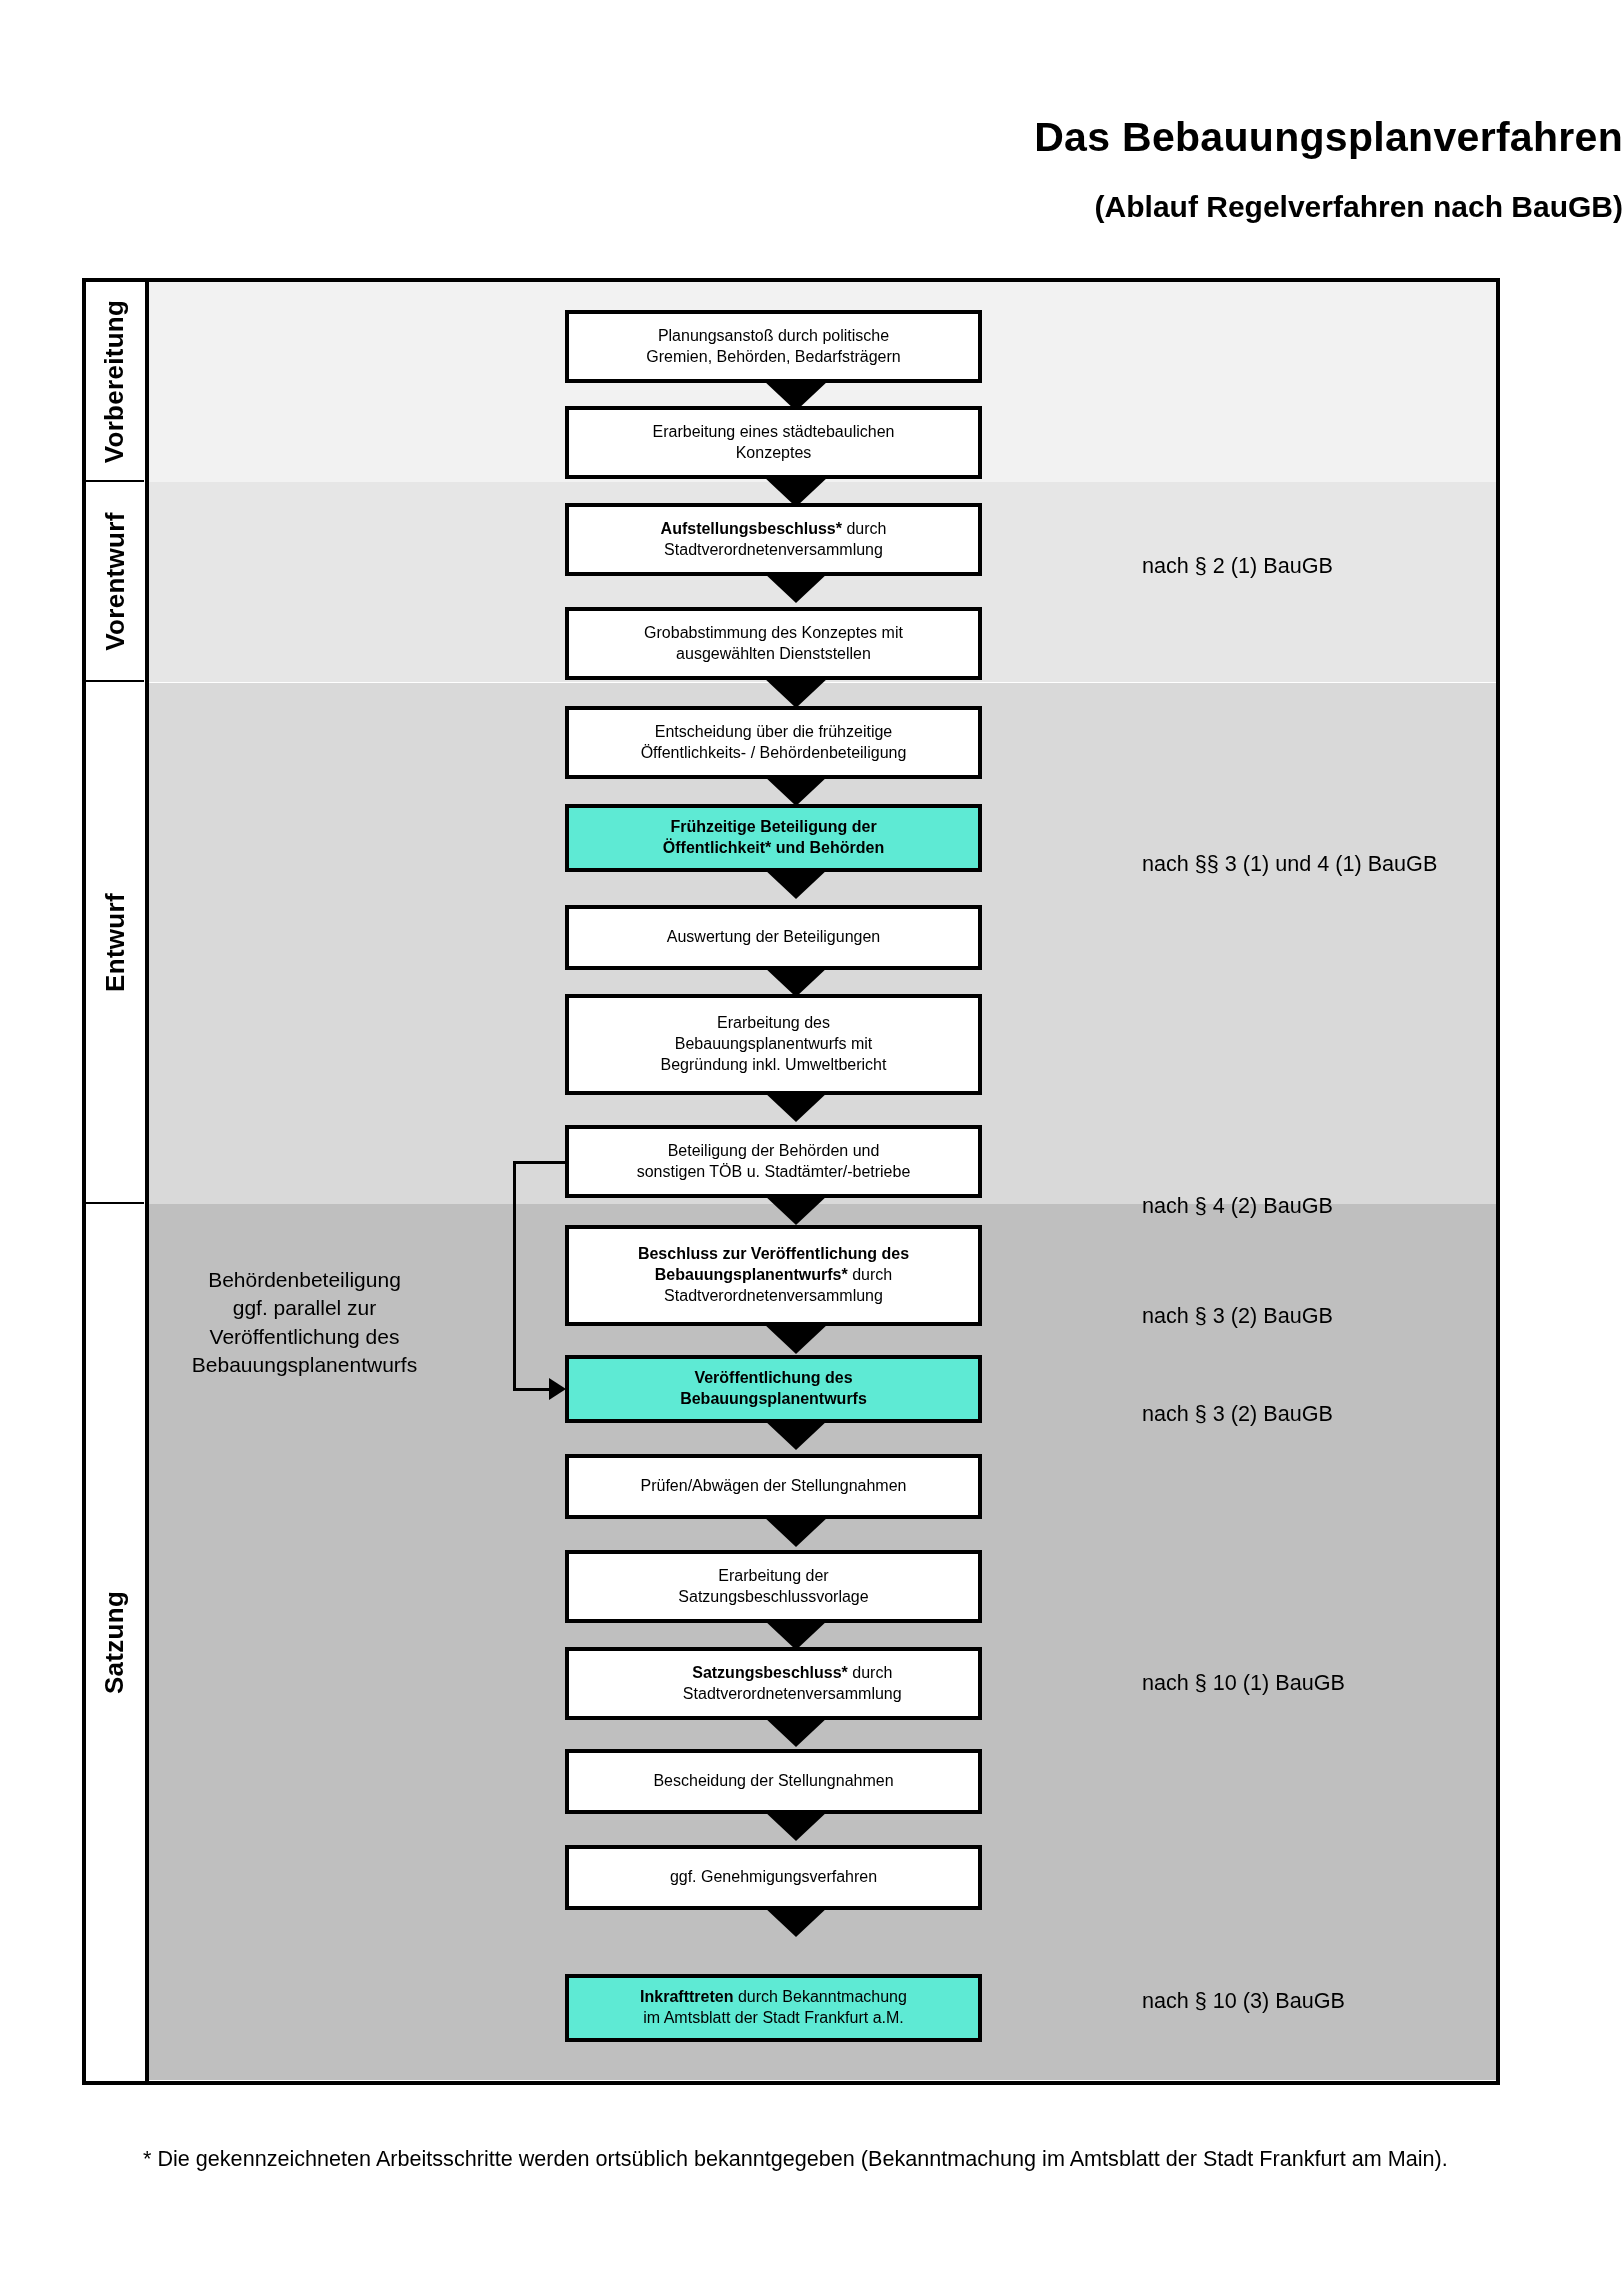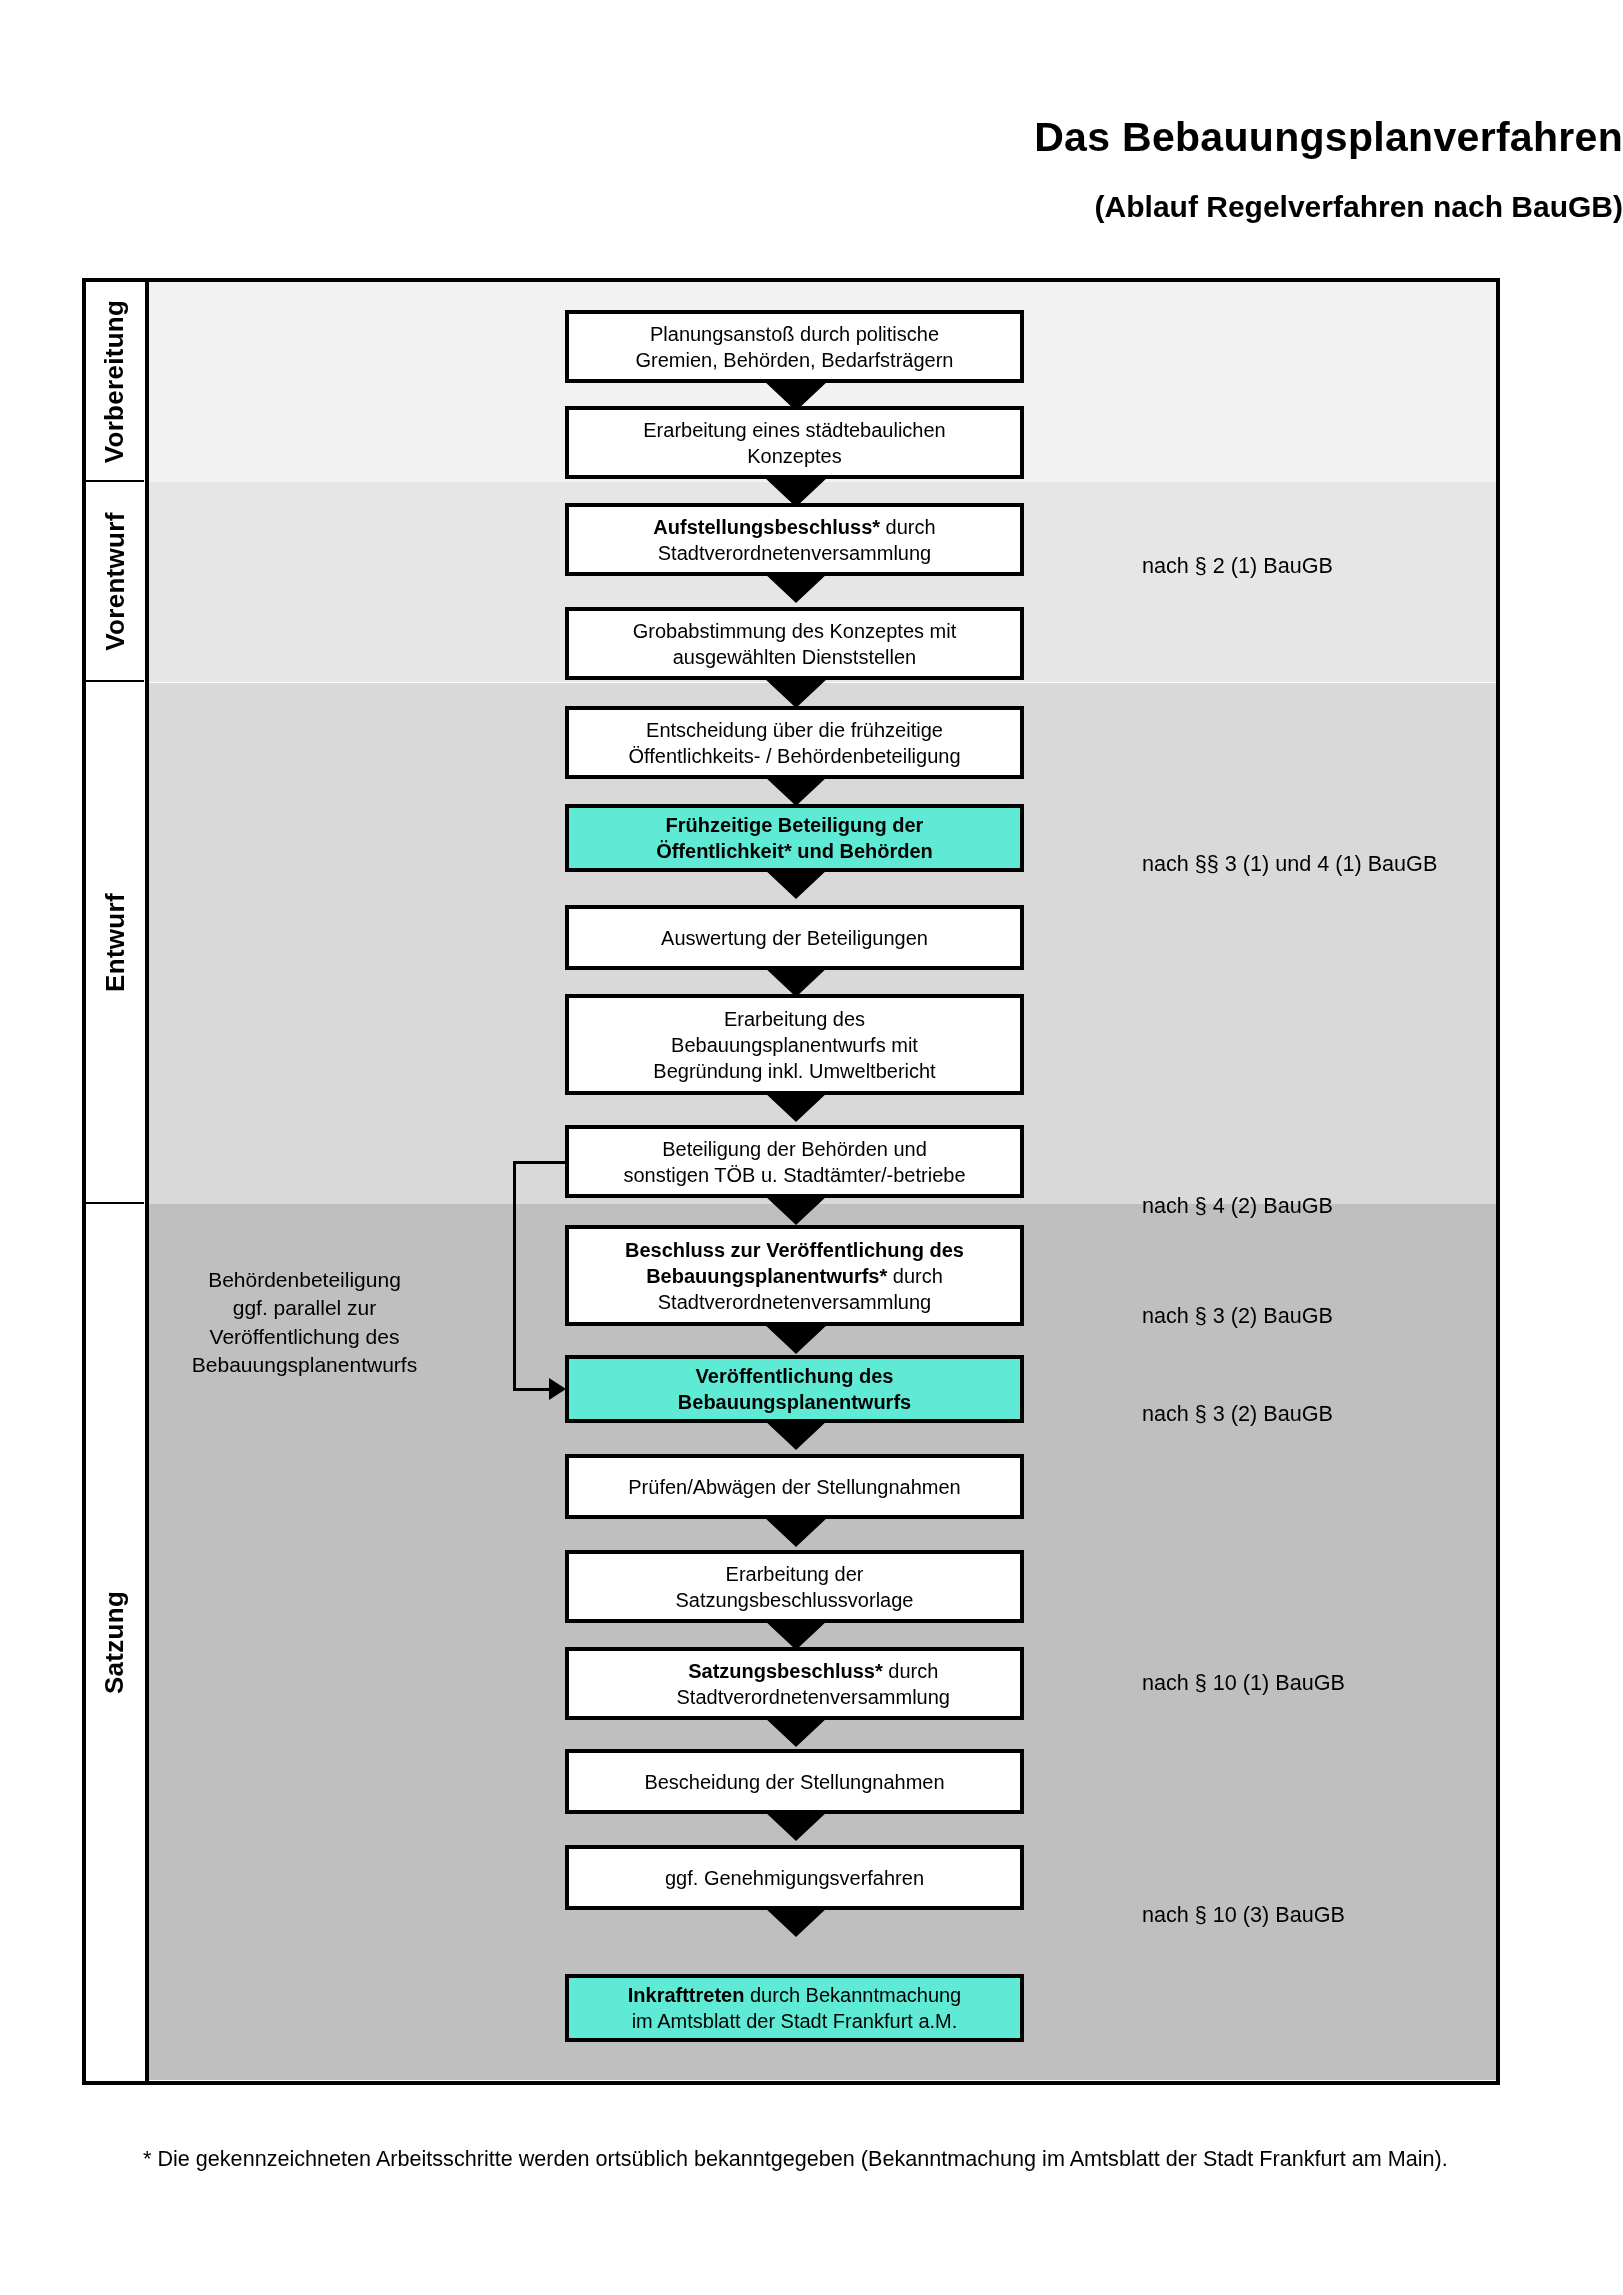--- a/index.html
+++ b/index.html
@@ -87,29 +87,29 @@
   }
   .band-1 { background: #f2f2f2; }
   .band-2 { background: #e6e6e6; }
   .band-3 { background: #d9d9d9; }
   .band-4 { background: #bfbfbf; }
 
   
   .pbox {
     position: absolute;
     left: 565px;
-    width: 459px;
+    width: 417px;
     box-sizing: border-box;
     border: 4.6px solid #000000;
     background: #ffffff;
     display: flex;
     align-items: center;
     justify-content: center;
     text-align: center;
-    font-size: 20px;
+    font-size: 16px;
     line-height: 1.30;
     padding: 1.3px 6.5px;
   }
   .pbox.blue { background: #5eead4; }
   .pbox .inner { width: 100%; }
   .pbox b { font-weight: bold; }
 
   
   .arrow-down {
     position: absolute;
@@ -344,16 +344,16 @@
   <div>Veröffentlichung des</div>
   <div>Bebauungsplanentwurfs</div>
 </div>
 
 <div class="legal" style="top:553px;">nach § 2 (1) BauGB</div>
 <div class="legal" style="top:851px;">nach §§ 3 (1) und 4 (1) BauGB</div>
 <div class="legal" style="top:1193px;">nach § 4 (2) BauGB</div>
 <div class="legal" style="top:1303px;">nach § 3 (2) BauGB</div>
 <div class="legal" style="top:1401px;">nach § 3 (2) BauGB</div>
 <div class="legal" style="top:1670px;">nach § 10 (1) BauGB</div>
-<div class="legal" style="top:1902px;">nach § 10 (3) BauGB</div>
+<div class="legal" style="top:1988px;">nach § 10 (3) BauGB</div>
 
 <div class="footnote">* Die gekennzeichneten Arbeitsschritte werden ortsüblich bekanntgegeben (Bekanntmachung im Amtsblatt  der Stadt Frankfurt am Main).</div>
 
 
 </body></html>

